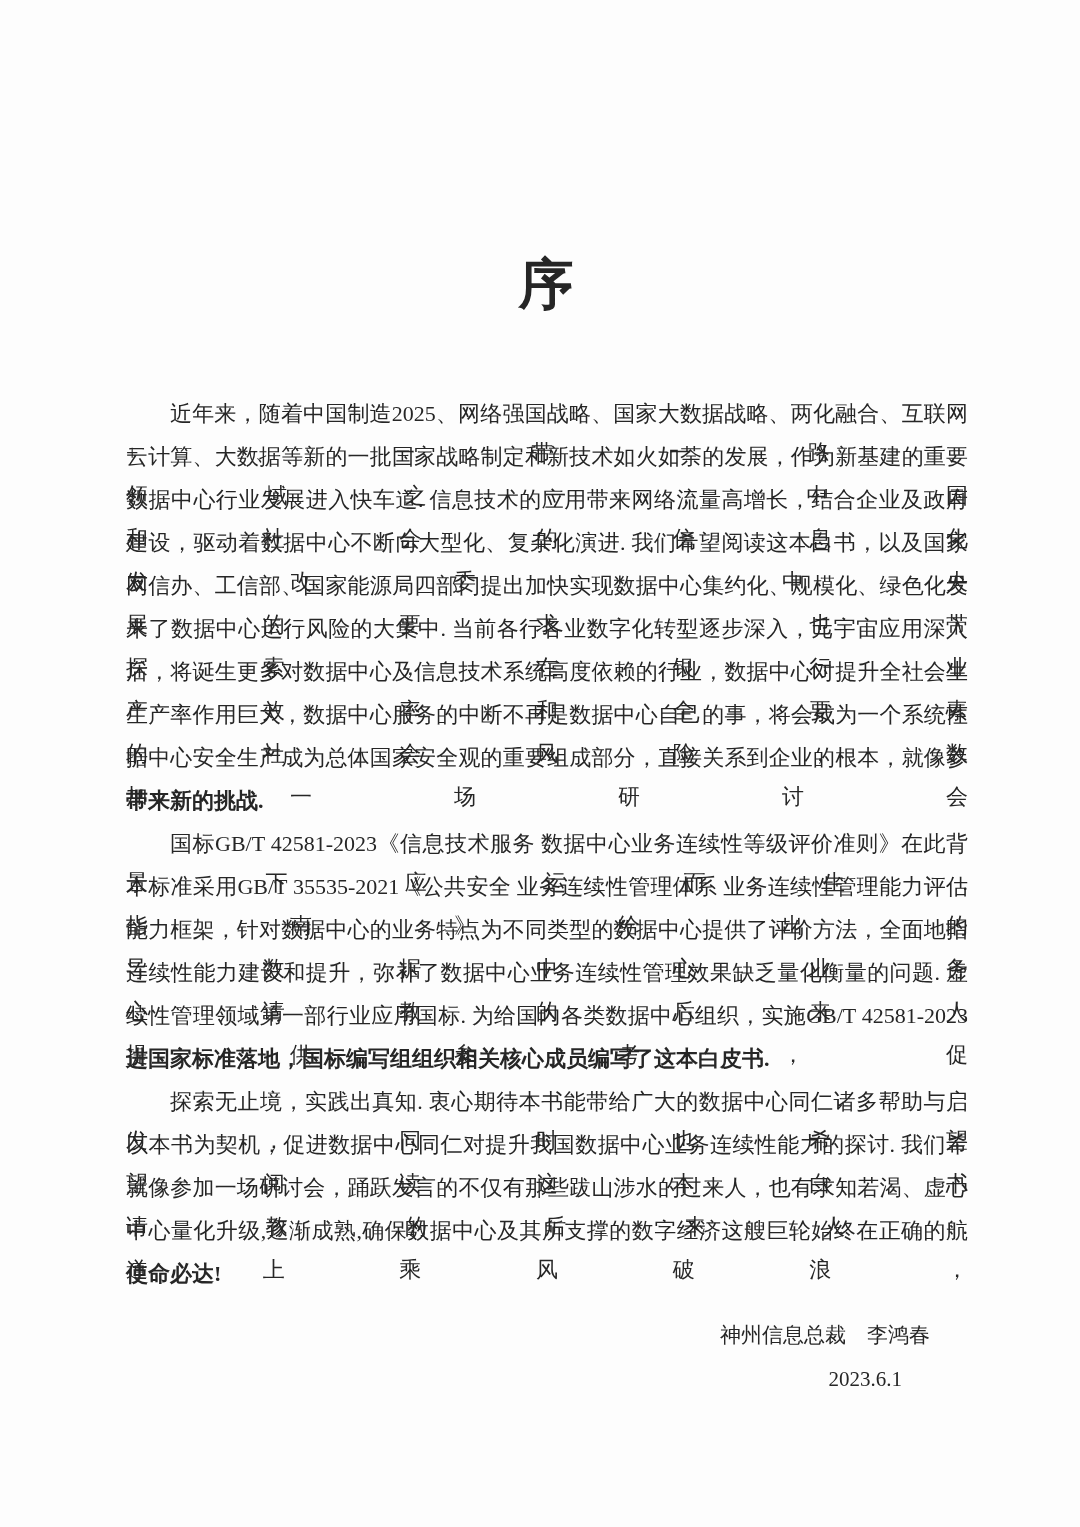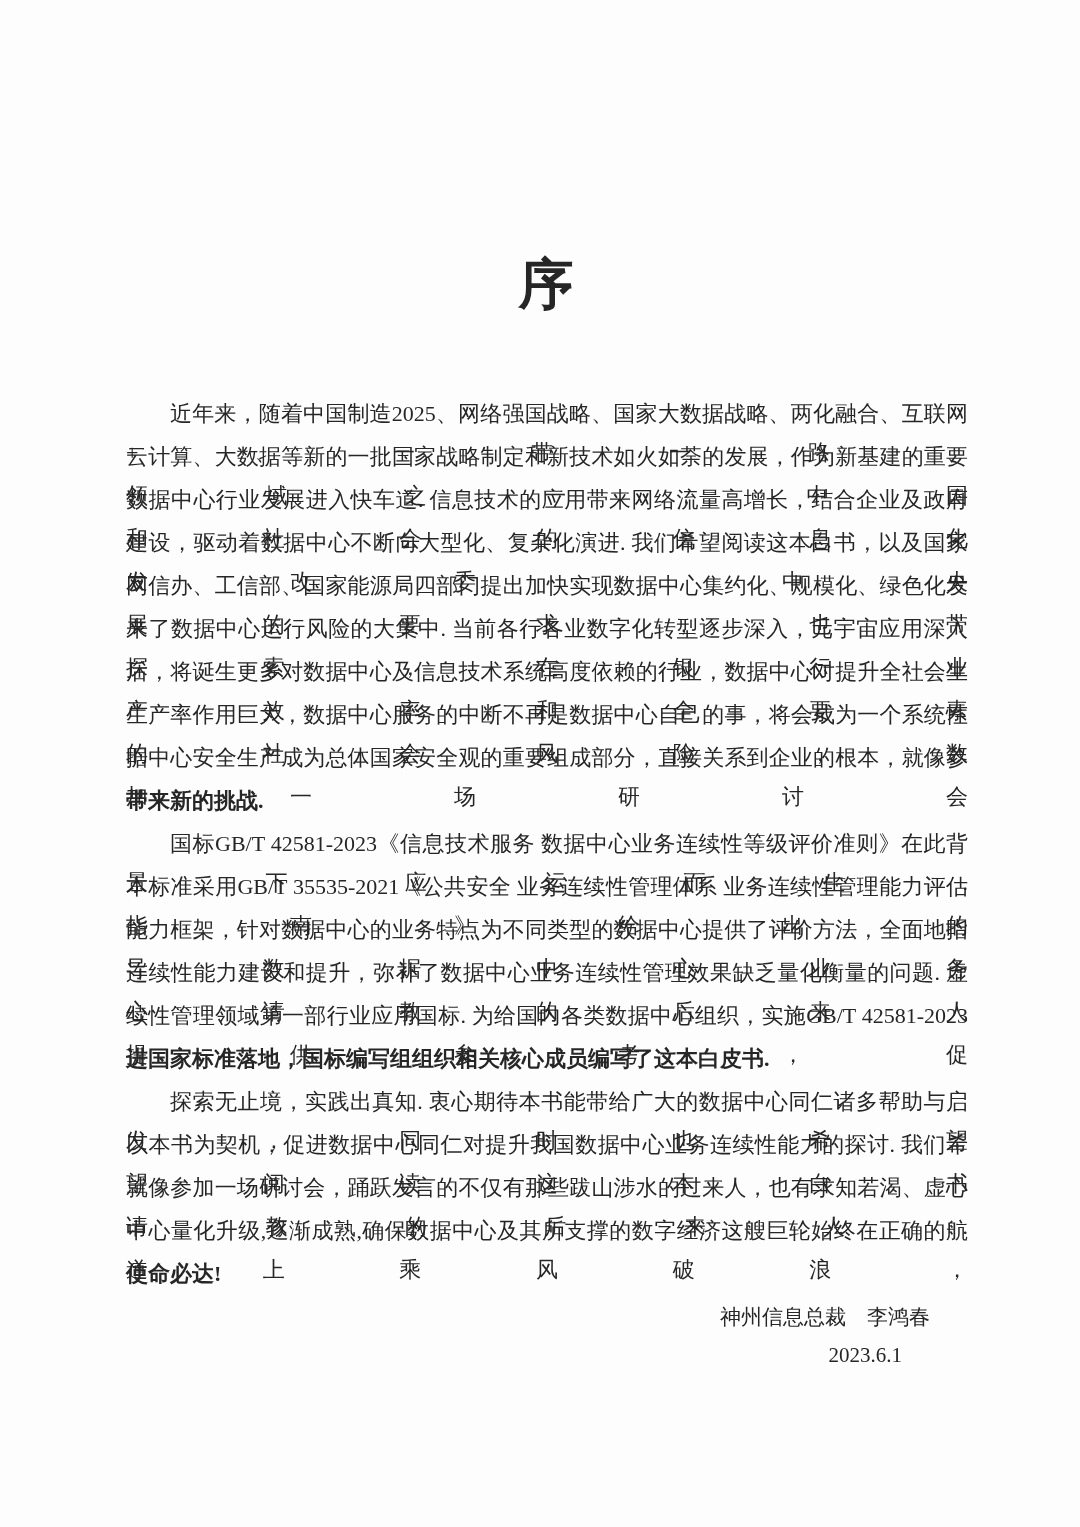--- a/index.html
+++ b/index.html
@@ -39,27 +39,28 @@
     white-space: normal;
   }
   .line.first {
     text-indent: 2em;
   }
   .line.last {
     text-align-last: left;
     font-weight: bold;
   }
   .signature {
-    margin-top: 0;
+    margin-top: 18px;
     text-align: right;
     padding-right: 38px;
     font-size: 21px;
     line-height: 40px;
   }
   .date {
+    margin-top: 6px;
     text-align: right;
     padding-right: 66px;
     font-size: 21px;
     line-height: 36px;
   }
 </style>
 </head>
 <body>
 
 <div class="page">

